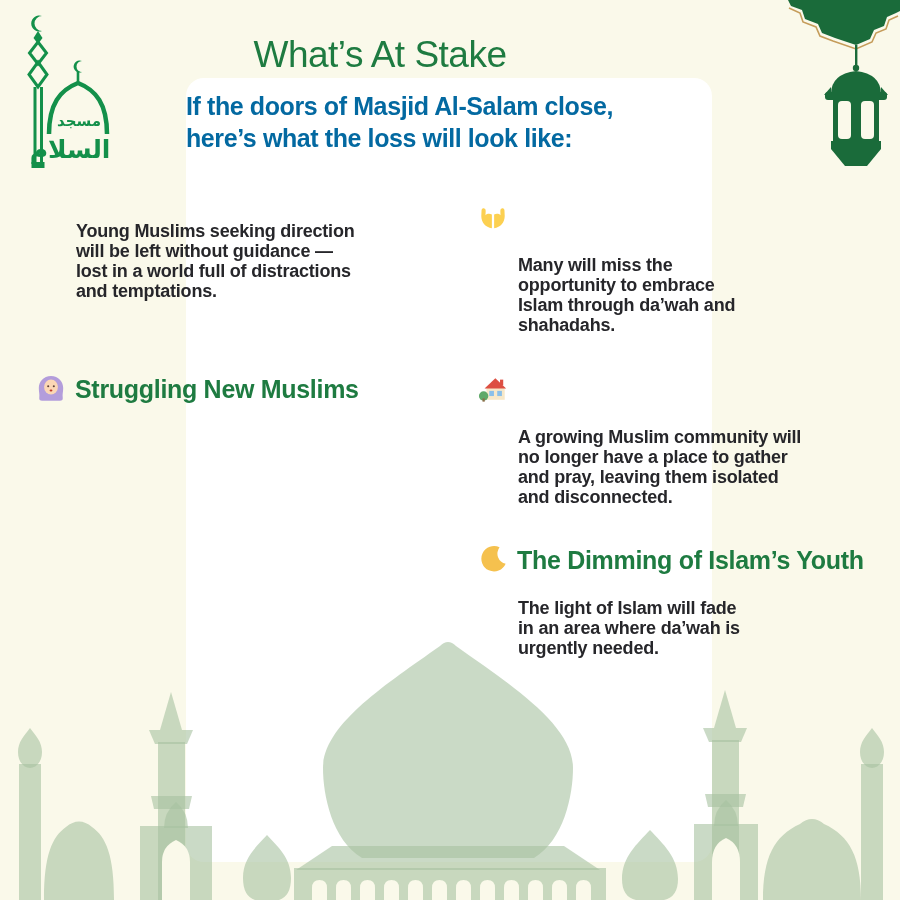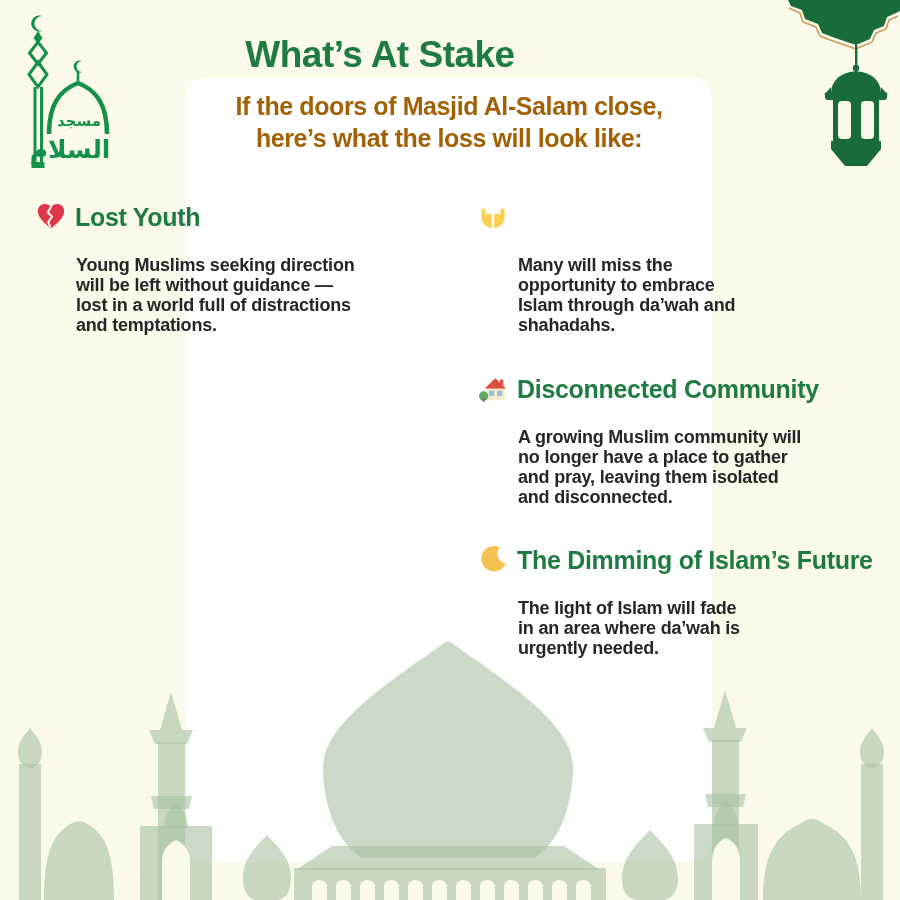--- a/index.html
+++ b/index.html
@@ -10,25 +10,25 @@
   }
   .panel{
     position:absolute;left:186px;top:78px;width:526px;height:784px;
     background:#ffffff;border-radius:18px;z-index:1;
   }
   .silhouette{position:absolute;left:0;bottom:0;width:900px;height:270px;z-index:2;}
   .logo{position:absolute;left:16px;top:12px;width:115px;height:160px;z-index:3;}
   .ornament{position:absolute;right:0;top:0;width:125px;height:180px;z-index:3;}
   .title{
     position:absolute;top:34px;left:0;width:760px;text-align:center;z-index:3;
-    font-size:37px;font-weight:700;color:#1e7b41;letter-spacing:-0.5px;margin:0;
+    font-size:37px;font-weight:400;color:#1e7b41;letter-spacing:-0.5px;margin:0;
   }
   .subtitle{
-    position:absolute;top:90px;left:186px;width:526px;text-align:center;z-index:3;
-    font-size:25px;font-weight:700;color:#a16207;line-height:32px;
+    position:absolute;top:90px;left:186px;width:526px;z-index:3;
+    font-size:25px;font-weight:700;color:#0369a1;line-height:32px;
     letter-spacing:-0.4px;white-space:pre-line;margin:0;
   }
   .sec{position:absolute;width:424px;z-index:3;}
   .sec-head{display:flex;align-items:center;gap:9px;height:34px;}
   .ic{width:30px;height:30px;flex:0 0 30px;display:block;}
   .ic svg{width:30px;height:30px;display:block;}
   .sec-title{
     font-size:25px;font-weight:700;color:#1e7b41;margin:0;
     letter-spacing:-0.3px;white-space:nowrap;
   }
@@ -142,29 +142,20 @@
     <rect x="86" y="101" width="13" height="38" rx="4"></rect>
   </g>
 </svg>
 </div>
 
 <h1 class="title">What’s At Stake</h1>
 <p class="subtitle">If the doors of Masjid Al-Salam close,
 here’s what the loss will look like:</p>
 
 <section class="sec col-l row-1">
-  <div class="sec-head">
-    <span class="ic">
-      <svg viewBox="0 0 32 32">
-          <path d="M16,28 C8,22 2,16 2,9.5 C2,4.5 6,2 9.5,2 C12.5,2 15,3.8 16,6 C17,3.8 19.5,2 22.5,2 C26,2 30,4.5 30,9.5 C30,16 24,22 16,28 Z" fill="#e0364a"></path>
-          <path d="M16.5,4.5 L12.5,11 L17,15.5 L13,21.5 L15.5,27" stroke="#faf9ea" stroke-width="2.1" fill="none"></path>
-        </svg>
-    </span>
-    <h2 class="sec-title">Lost Youth</h2>
-  </div>
   <p class="sec-body">Young Muslims seeking direction
 will be left without guidance —
 lost in a world full of distractions
 and temptations.</p>
 </section>
 
 <section class="sec col-r row-1">
   <div class="sec-head">
     <span class="ic">
       <svg viewBox="0 0 32 32">
@@ -175,51 +166,62 @@
         </svg>
     </span>
   </div>
   <p class="sec-body">Many will miss the
 opportunity to embrace
 Islam through da’wah and
 shahadahs.</p>
 </section>
 
 <section class="sec col-l row-2">
+  <div class="sec-head">
+    <span class="ic">
+      <svg viewBox="0 0 32 32">
+          <path d="M16,2 C24,2 29,8 29,15 C29,19 28,22 28.5,25 Q29,28.5 25.5,28.5 L6.5,28.5 Q3,28.5 3.5,25 C4,22 3,19 3,15 C3,8 8,2 16,2 Z" fill="#b39ddb"></path>
+          <ellipse cx="16" cy="13.8" rx="7.4" ry="8" fill="#fbd7b5"></ellipse>
+          <circle cx="13" cy="13" r="1.1" fill="#5d4037"></circle>
+          <circle cx="19" cy="13" r="1.1" fill="#5d4037"></circle>
+          <ellipse cx="16" cy="17.6" rx="1.5" ry="1.1" fill="#c0392b"></ellipse>
+        </svg>
+    </span>
+    <h2 class="sec-title">Struggling New Muslims</h2>
+  </div>
 </section>
 
 <section class="sec col-r row-2">
   <div class="sec-head">
     <span class="ic">
       <svg viewBox="0 0 32 32">
           <rect x="23.5" y="6" width="3.4" height="6" fill="#dd4f42"></rect>
           <rect x="9" y="14" width="19.5" height="13.5" fill="#f7e8c9"></rect>
           <path d="M7,15.5 L18.5,4.5 L30,15.5 Z" fill="#dd4f42"></path>
           <rect x="12" y="18" width="5" height="5.5" fill="#8ac0ea"></rect>
           <rect x="20.5" y="18" width="5" height="5.5" fill="#8ac0ea"></rect>
           <circle cx="6" cy="23.5" r="5" fill="#5fa968"></circle>
           <rect x="4.8" y="26" width="2.4" height="3.5" fill="#8d6e4a"></rect>
         </svg>
     </span>
-    <h2 class="sec-title">Disconnected Community</h2>
   </div>
   <p class="sec-body">A growing Muslim community will
 no longer have a place to gather
 and pray, leaving them isolated
 and disconnected.</p>
 </section>
 
 <section class="sec col-l row-3">
 </section>
 
 <section class="sec col-r row-3">
   <div class="sec-head">
     <span class="ic">
       <svg viewBox="0 0 32 32">
           <path d="M23,2.5 A13.5,13.5 0 1 0 29.5,20 A11,11 0 0 1 23,2.5 Z" fill="#f5c14e"></path>
         </svg>
     </span>
-    <h2 class="sec-title">The Dimming of Islam’s Future</h2>
+    <h2 class="sec-title">The Dimming of Islam’s Youth</h2>
   </div>
   <p class="sec-body">The light of Islam will fade
 in an area where da’wah is
 urgently needed.</p>
 </section>
 
 </body></html>

